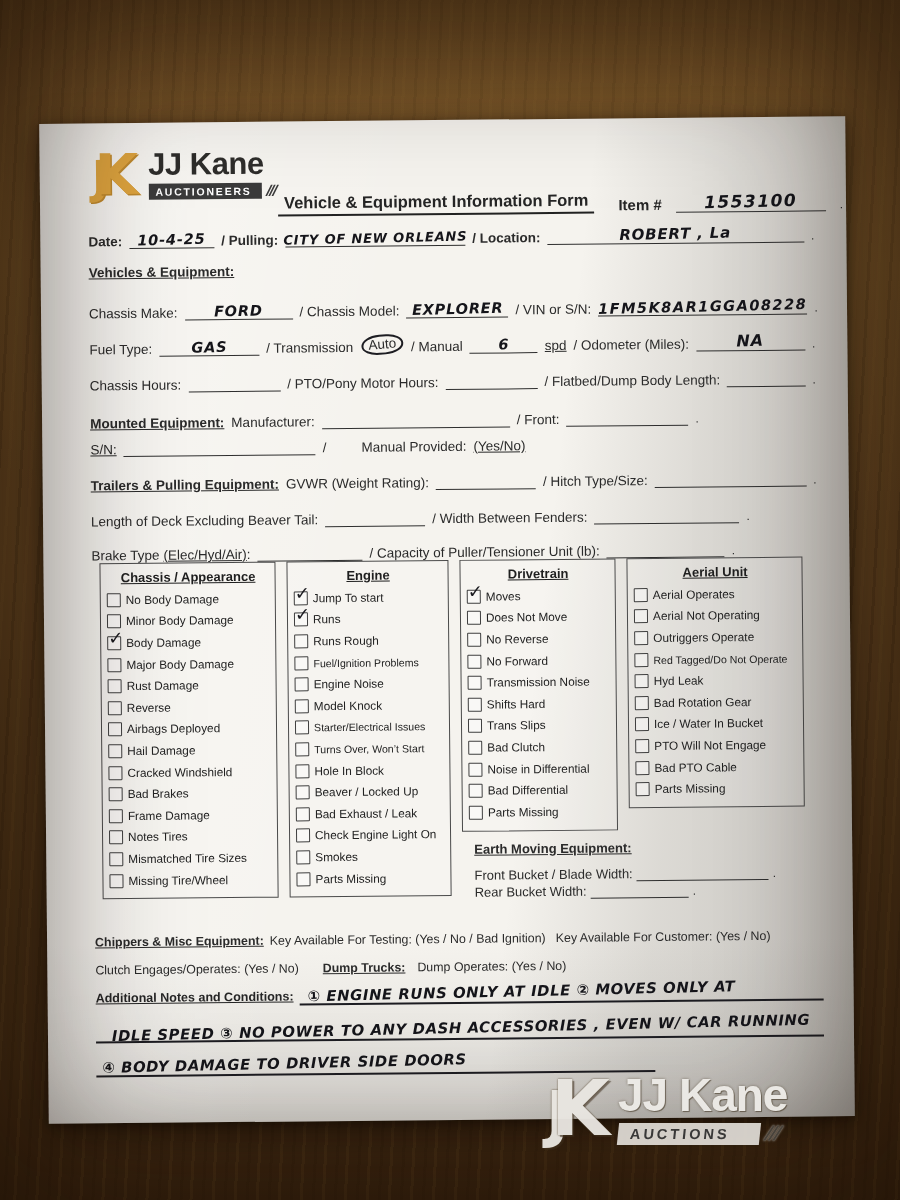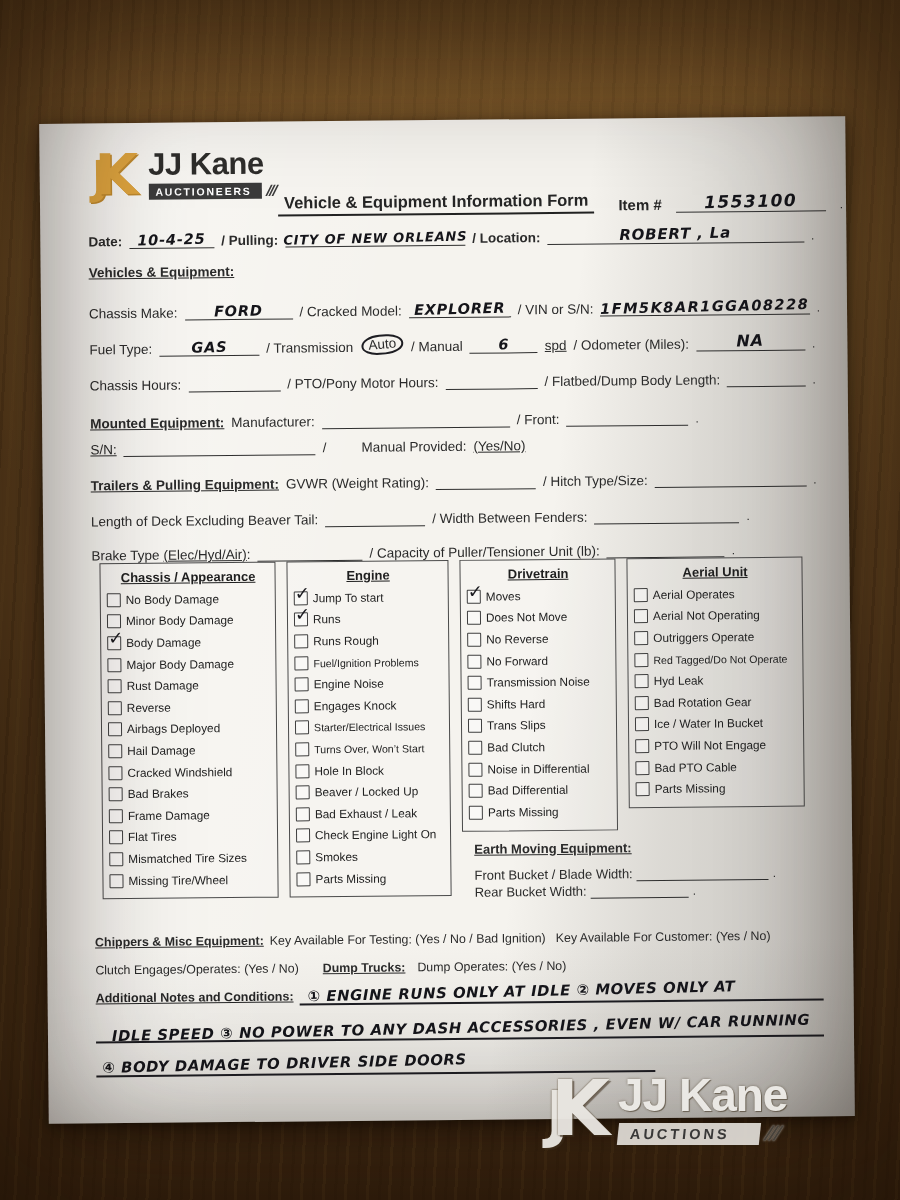--- a/index.html
+++ b/index.html
@@ -132,21 +132,21 @@
 
   <div class="line" style="top:142px">
     <span class="shead">Vehicles &amp; Equipment:</span>
   </div>
 
   <div class="line" style="top:178px">
     <span class="lbl">Chassis Make:</span>
     <span class="uv" style="width:108px">
         <i class="hw">FORD</i>
       </span>
-    <span class="lbl">/  Cracked Model:</span>
+    <span class="lbl">/  Chassis Model:</span>
     <span class="uv" style="width:102px">
         <i class="hw">EXPLORER</i>
       </span>
     <span class="lbl">/  VIN or S/N:</span>
     <span class="uv fx">
         <i class="hw" style="letter-spacing:1.5px">1FM5K8AR1GGA08228</i>
       </span>
     <span class="end">.</span>
   </div>
 
@@ -266,21 +266,21 @@
           <div class="cbx-item">
             <span class="cbx"></span>
             <span>Bad Brakes</span>
           </div>
           <div class="cbx-item">
             <span class="cbx"></span>
             <span>Frame Damage</span>
           </div>
           <div class="cbx-item">
             <span class="cbx"></span>
-            <span>Flat Tires</span>
+            <span>Notes Tires</span>
           </div>
           <div class="cbx-item">
             <span class="cbx"></span>
             <span>Mismatched Tire Sizes</span>
           </div>
           <div class="cbx-item">
             <span class="cbx"></span>
             <span>Missing Tire/Wheel</span>
           </div>
         </div>
@@ -303,21 +303,21 @@
           <div class="cbx-item sm">
             <span class="cbx"></span>
             <span>Fuel/Ignition Problems</span>
           </div>
           <div class="cbx-item">
             <span class="cbx"></span>
             <span>Engine Noise</span>
           </div>
           <div class="cbx-item">
             <span class="cbx"></span>
-            <span>Engages Knock</span>
+            <span>Model Knock</span>
           </div>
           <div class="cbx-item sm">
             <span class="cbx"></span>
             <span>Starter/Electrical Issues</span>
           </div>
           <div class="cbx-item sm">
             <span class="cbx"></span>
             <span>Turns Over, Won’t Start</span>
           </div>
           <div class="cbx-item">

